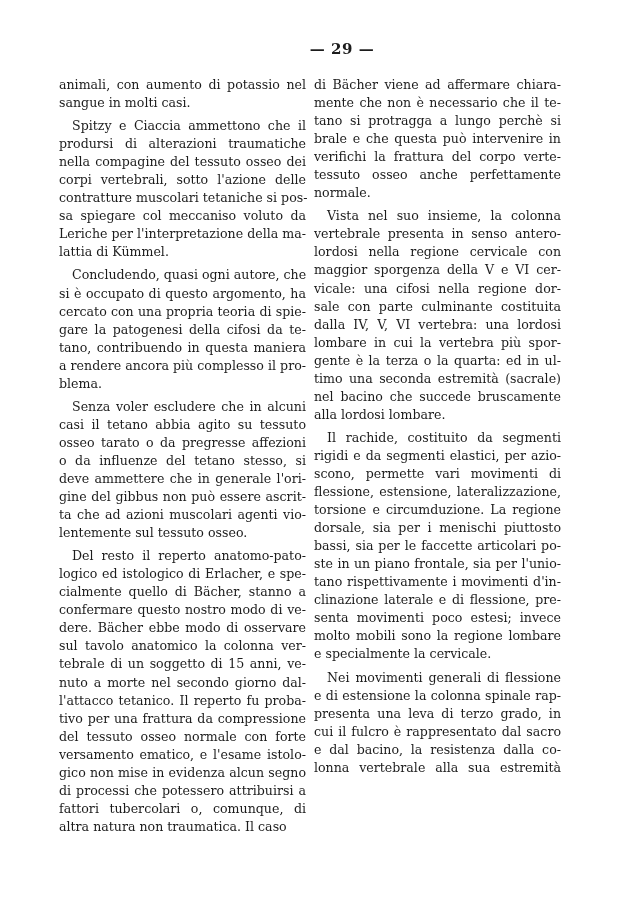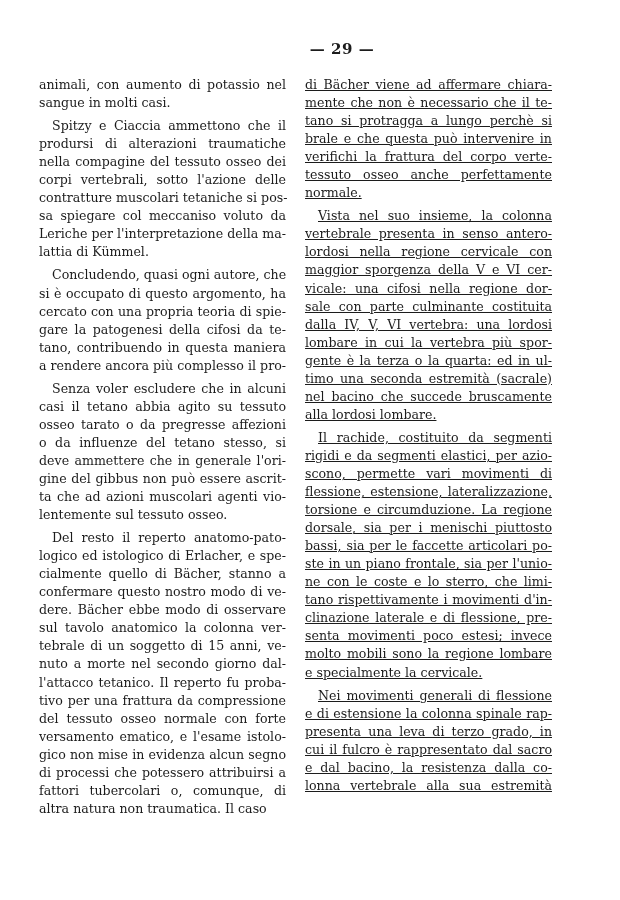--- a/index.html
+++ b/index.html
@@ -10,22 +10,22 @@
     color: #1c1c1c;
   }
   .page-number {
     position: absolute; top: 40px; left: 0; width: 620px;
     text-align: center; font-size: 15px; font-weight: bold; letter-spacing: 0.5px; padding-left: 32px;
   }
   .column {
     position: absolute; top: 76px; width: 247px;
     font-size: 12.6px; line-height: 18.05px;
   }
-  .col-left { left: 39px; }
-  .col-right { left: 305px; text-decoration: underline; }
+  .col-left { left: 59px; }
+  .col-right { left: 314px; }
   .para { margin: 0 0 5px 0; }
   .line {
     display: block; white-space: nowrap; text-align: justify;
     text-align-last: justify; height: 18.05px; overflow: visible;
   }
   .line.first { padding-left: 13px; }
   .line.last { text-align-last: left; }
 </style>
 </head>
 <body>
@@ -47,20 +47,21 @@
         <span class="line">Leriche per l'interpretazione della ma-</span>
         <span class="line last">lattia di Kümmel.</span>
       </div>
       <div class="para">
         <span class="line first">Concludendo, quasi ogni autore, che</span>
         <span class="line">si è occupato di questo argomento, ha</span>
         <span class="line">cercato con una propria teoria di spie-</span>
         <span class="line">gare la patogenesi della cifosi da te-</span>
         <span class="line">tano, contribuendo in questa maniera</span>
         <span class="line">a rendere ancora più complesso il pro-</span>
+        <span class="line last">blema.</span>
       </div>
       <div class="para">
         <span class="line first">Senza voler escludere che in alcuni</span>
         <span class="line">casi il tetano abbia agito su tessuto</span>
         <span class="line">osseo tarato o da pregresse affezioni</span>
         <span class="line">o da influenze del tetano stesso, si</span>
         <span class="line">deve ammettere che in generale l'ori-</span>
         <span class="line">gine del gibbus non può essere ascrit-</span>
         <span class="line">ta che ad azioni muscolari agenti vio-</span>
         <span class="line last">lentemente sul tessuto osseo.</span>
@@ -110,21 +111,20 @@
       </div>
       <div class="para">
         <span class="line first">Il rachide, costituito da segmenti</span>
         <span class="line">rigidi e da segmenti elastici, per azio-</span>
         <span class="line">scono, permette vari movimenti di</span>
         <span class="line">flessione, estensione, lateralizzazione,</span>
         <span class="line">torsione e circumduzione. La regione</span>
         <span class="line">dorsale, sia per i menischi piuttosto</span>
         <span class="line">bassi, sia per le faccette articolari po-</span>
         <span class="line">ste in un piano frontale, sia per l'unio-</span>
-        <span class="line">ne con le coste e lo sterro, che limi-</span>
         <span class="line">tano rispettivamente i movimenti d'in-</span>
         <span class="line">clinazione laterale e di flessione, pre-</span>
         <span class="line">senta movimenti poco estesi; invece</span>
         <span class="line">molto mobili sono la regione lombare</span>
         <span class="line last">e specialmente la cervicale.</span>
       </div>
       <div class="para">
         <span class="line first">Nei movimenti generali di flessione</span>
         <span class="line">e di estensione la colonna spinale rap-</span>
         <span class="line">presenta una leva di terzo grado, in</span>

